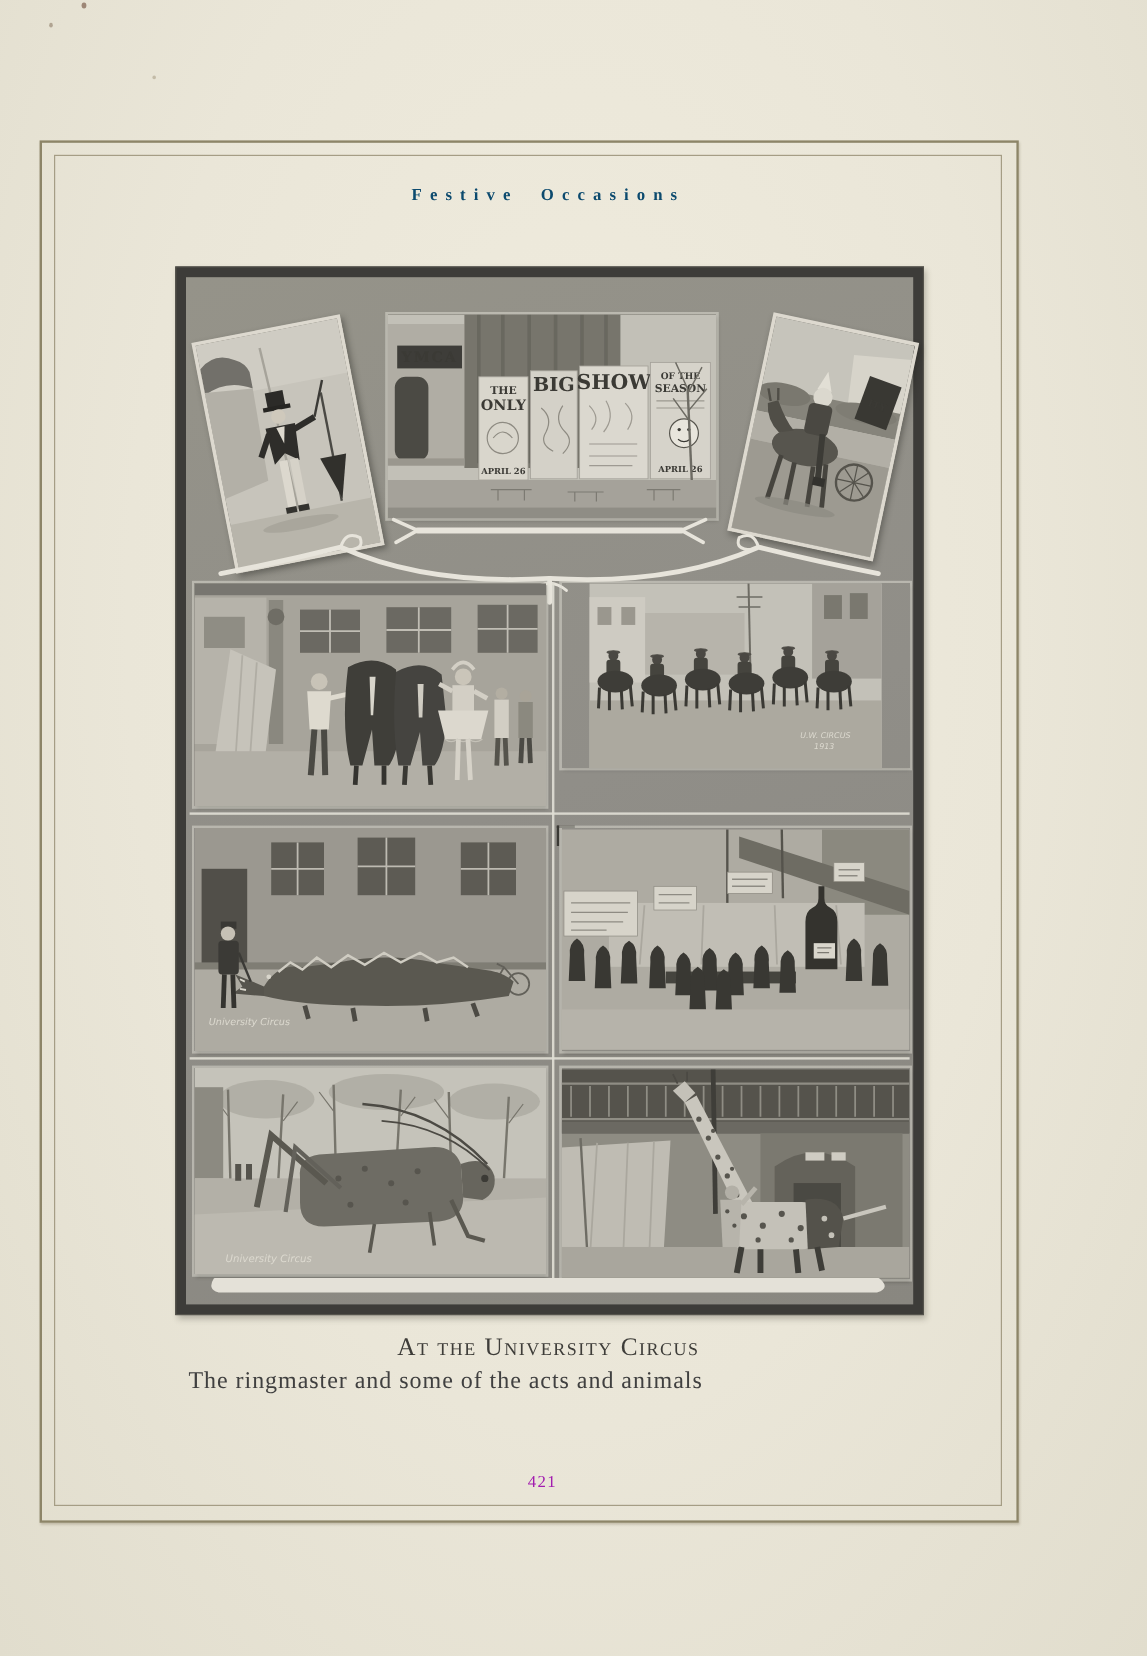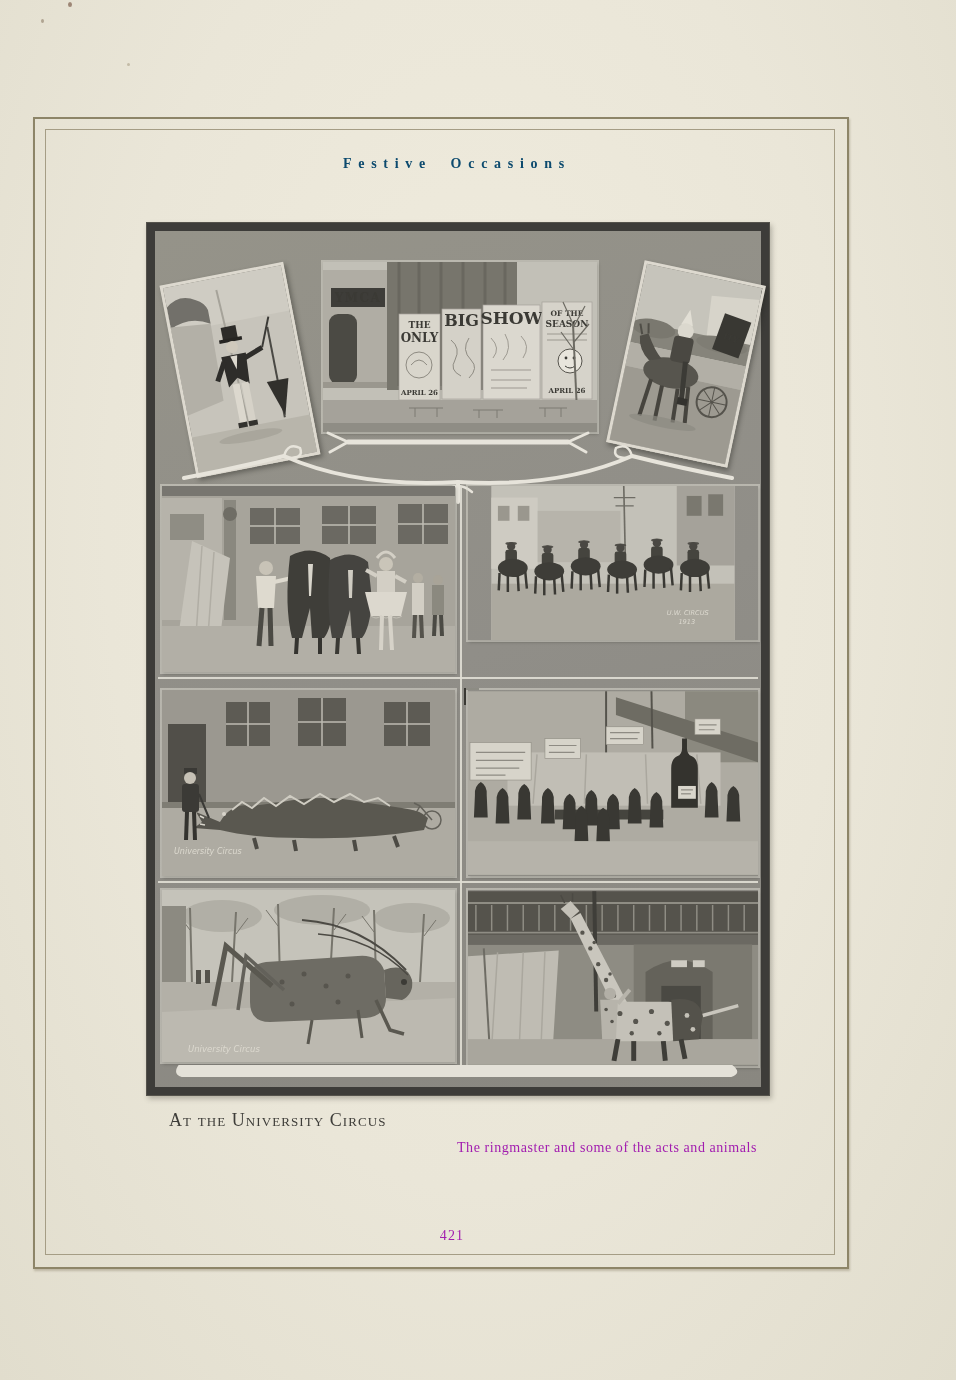--- a/index.html
+++ b/index.html
@@ -35,26 +35,26 @@
   .photo{position:absolute;overflow:hidden;}
   .photo.tilted{border:3px solid #ddd9cf;box-shadow:2px 3px 5px rgba(30,30,25,.4);}
   .photo.grid{box-shadow:0 0 0 2px rgba(226,223,213,.5), 1px 2px 3px rgba(35,35,30,.35);}
   .photo svg{display:block;width:100%;height:100%;}
   .photo svg text{font-family:"DejaVu Serif", serif;font-weight:bold;fill:#3b3a35;}
   .photo svg text.hand{font-family:"DejaVu Sans", sans-serif;font-weight:normal;font-style:italic;fill:#dcd9cf;}
   .hline{position:absolute;left:12px;width:600px;height:2px;background:#e0ddd4;opacity:.92;}
   .vline{position:absolute;left:314px;width:2px;background:#e0ddd4;opacity:.92;}
   .bracket{position:absolute;width:13px;height:15px;border-left:2.5px solid #3a3934;border-top:2.5px solid #3a3934;}
   .caption-title{
-    position:absolute;left:169px;top:1110px;width:600px;text-align:left;
-    font-variant:small-caps;font-size:18px;letter-spacing:.06em;color:#3e3d39;
+    position:absolute;left:157px;top:1110px;width:600px;text-align:center;
+    font-variant:small-caps;font-size:21px;letter-spacing:.06em;color:#3e3d39;
   }
   .caption-subtitle{
-    position:absolute;left:157px;top:1140px;width:600px;text-align:right;
-    font-size:14px;letter-spacing:.04em;color:#a21caf;
+    position:absolute;left:157px;top:1140px;width:600px;text-align:left;
+    font-size:20px;letter-spacing:.04em;color:#404040;
   }
   .page-number{
     position:absolute;left:152px;top:1228px;width:600px;text-align:center;
     font-size:14px;color:#a21caf;letter-spacing:.08em;
   }
   .speck{position:absolute;border-radius:50%;}
 </style>
 </head>
 <body>
 

